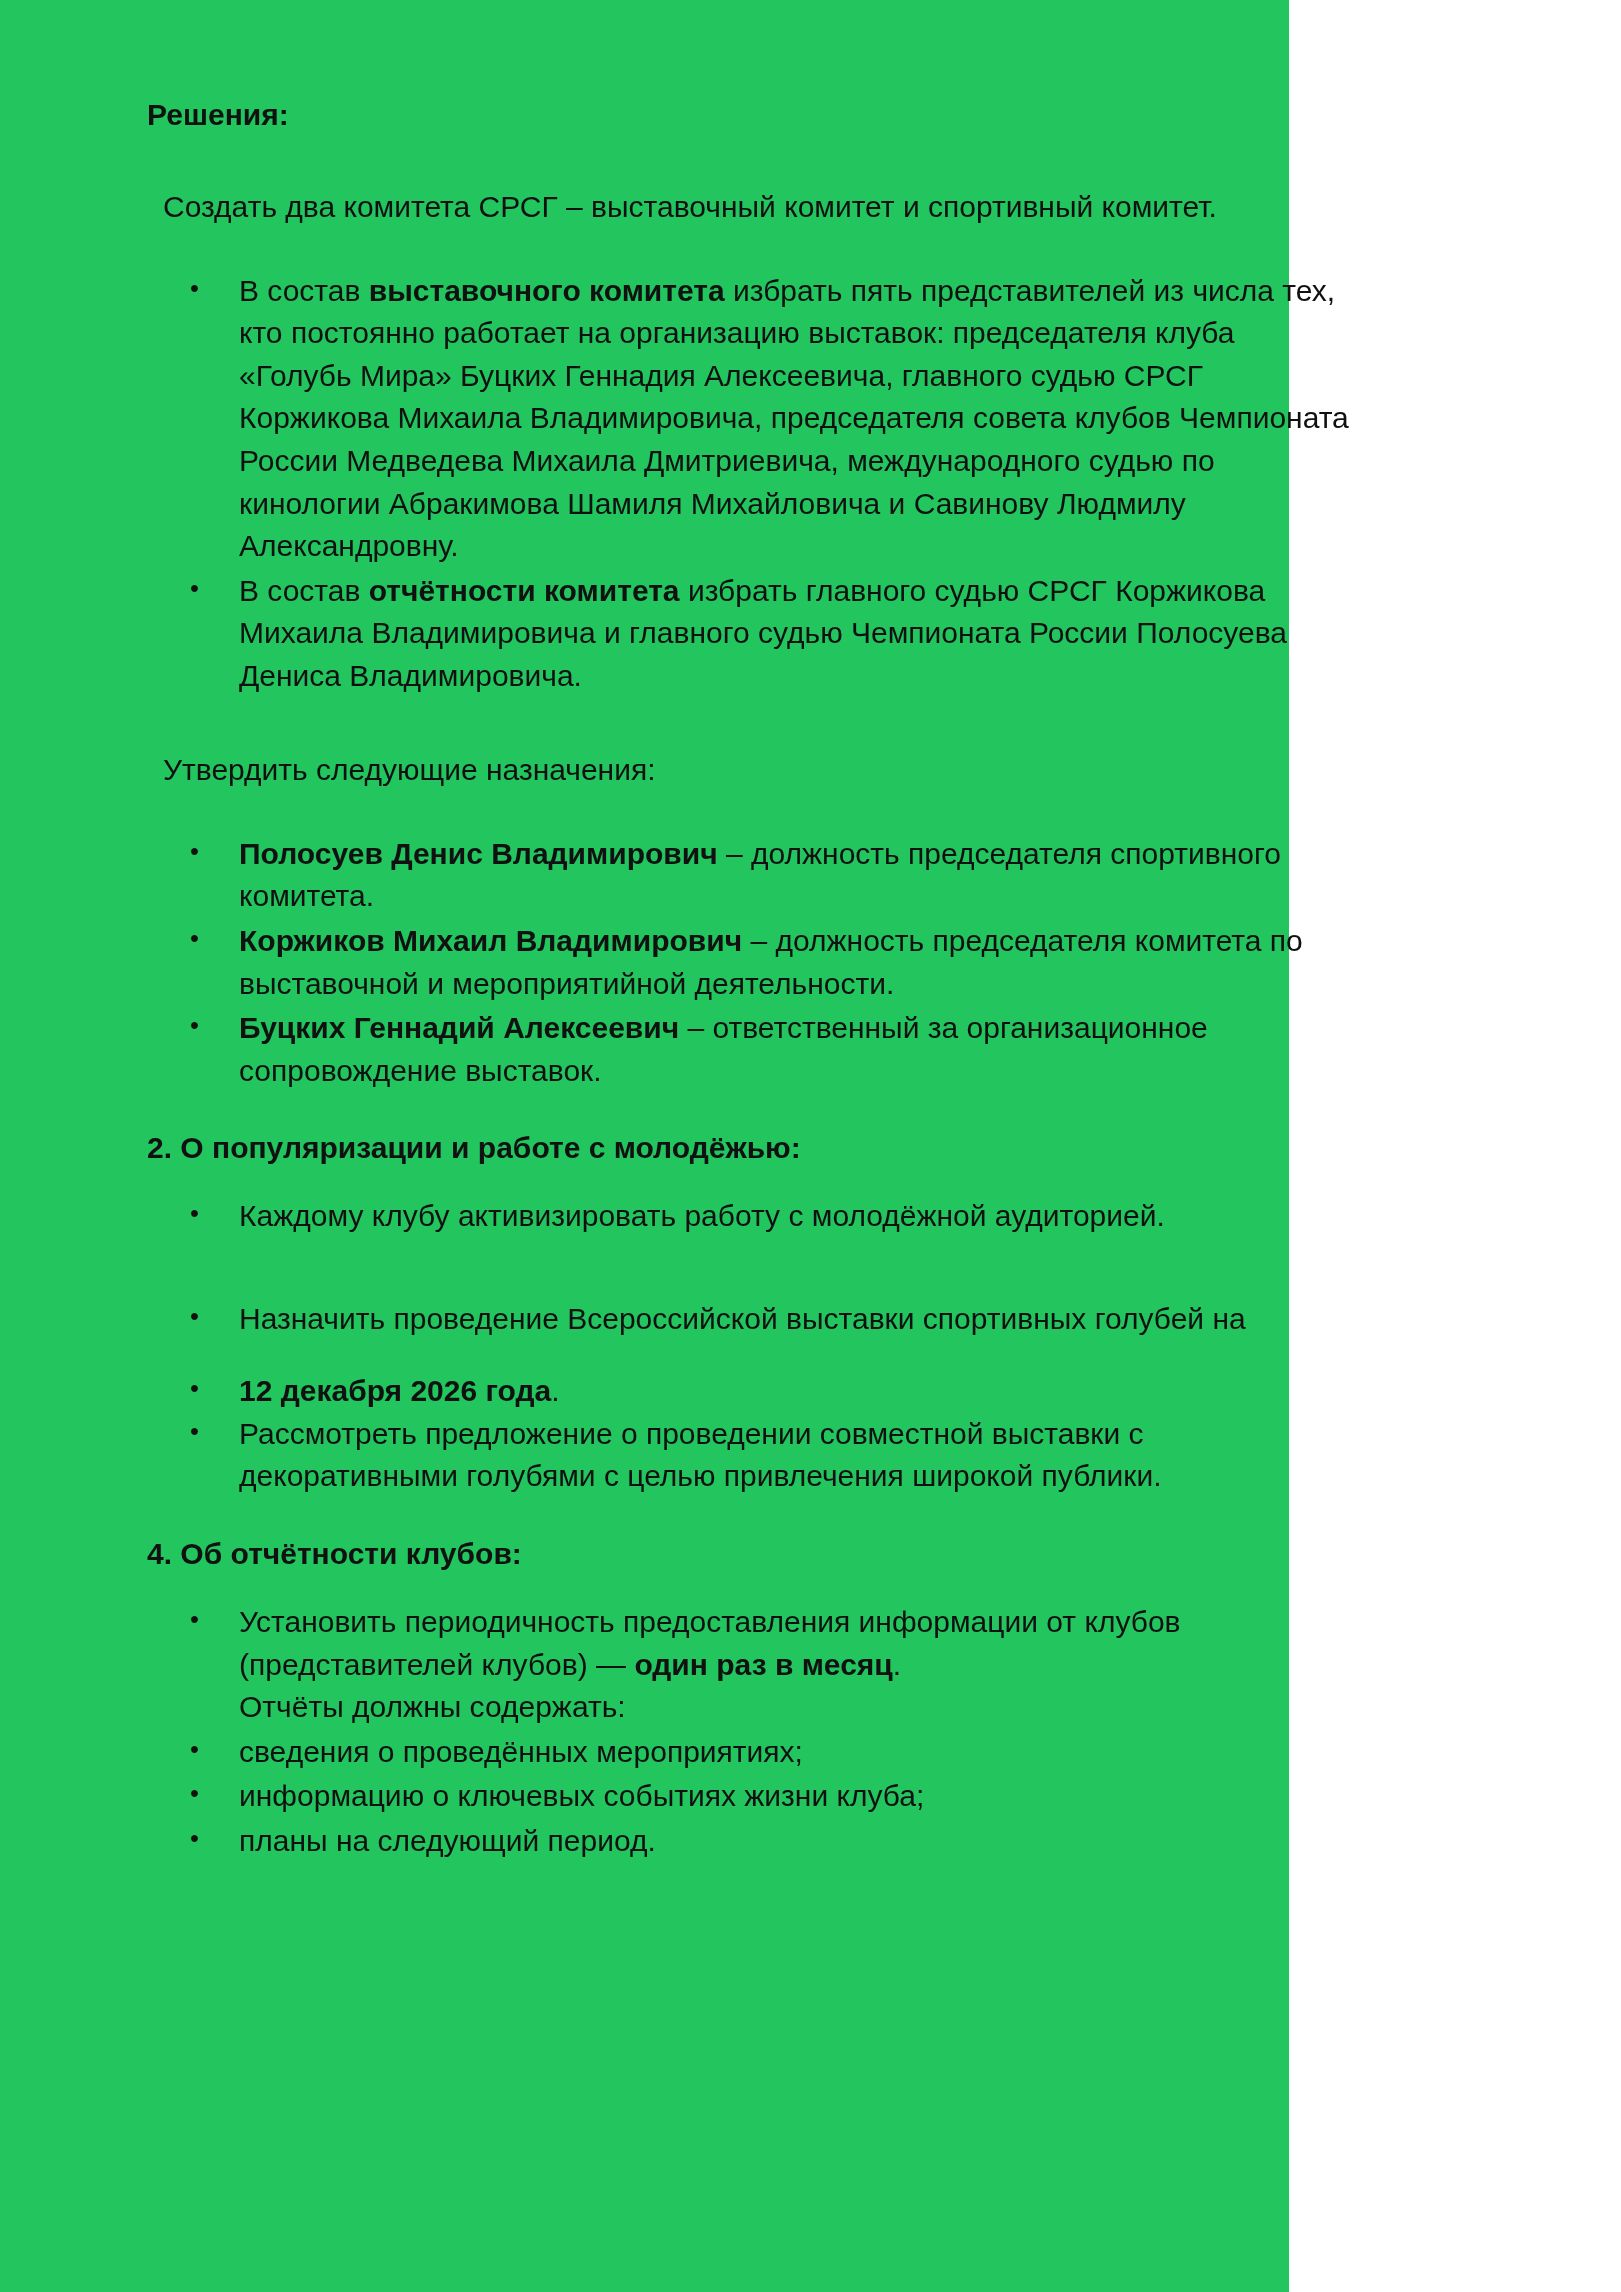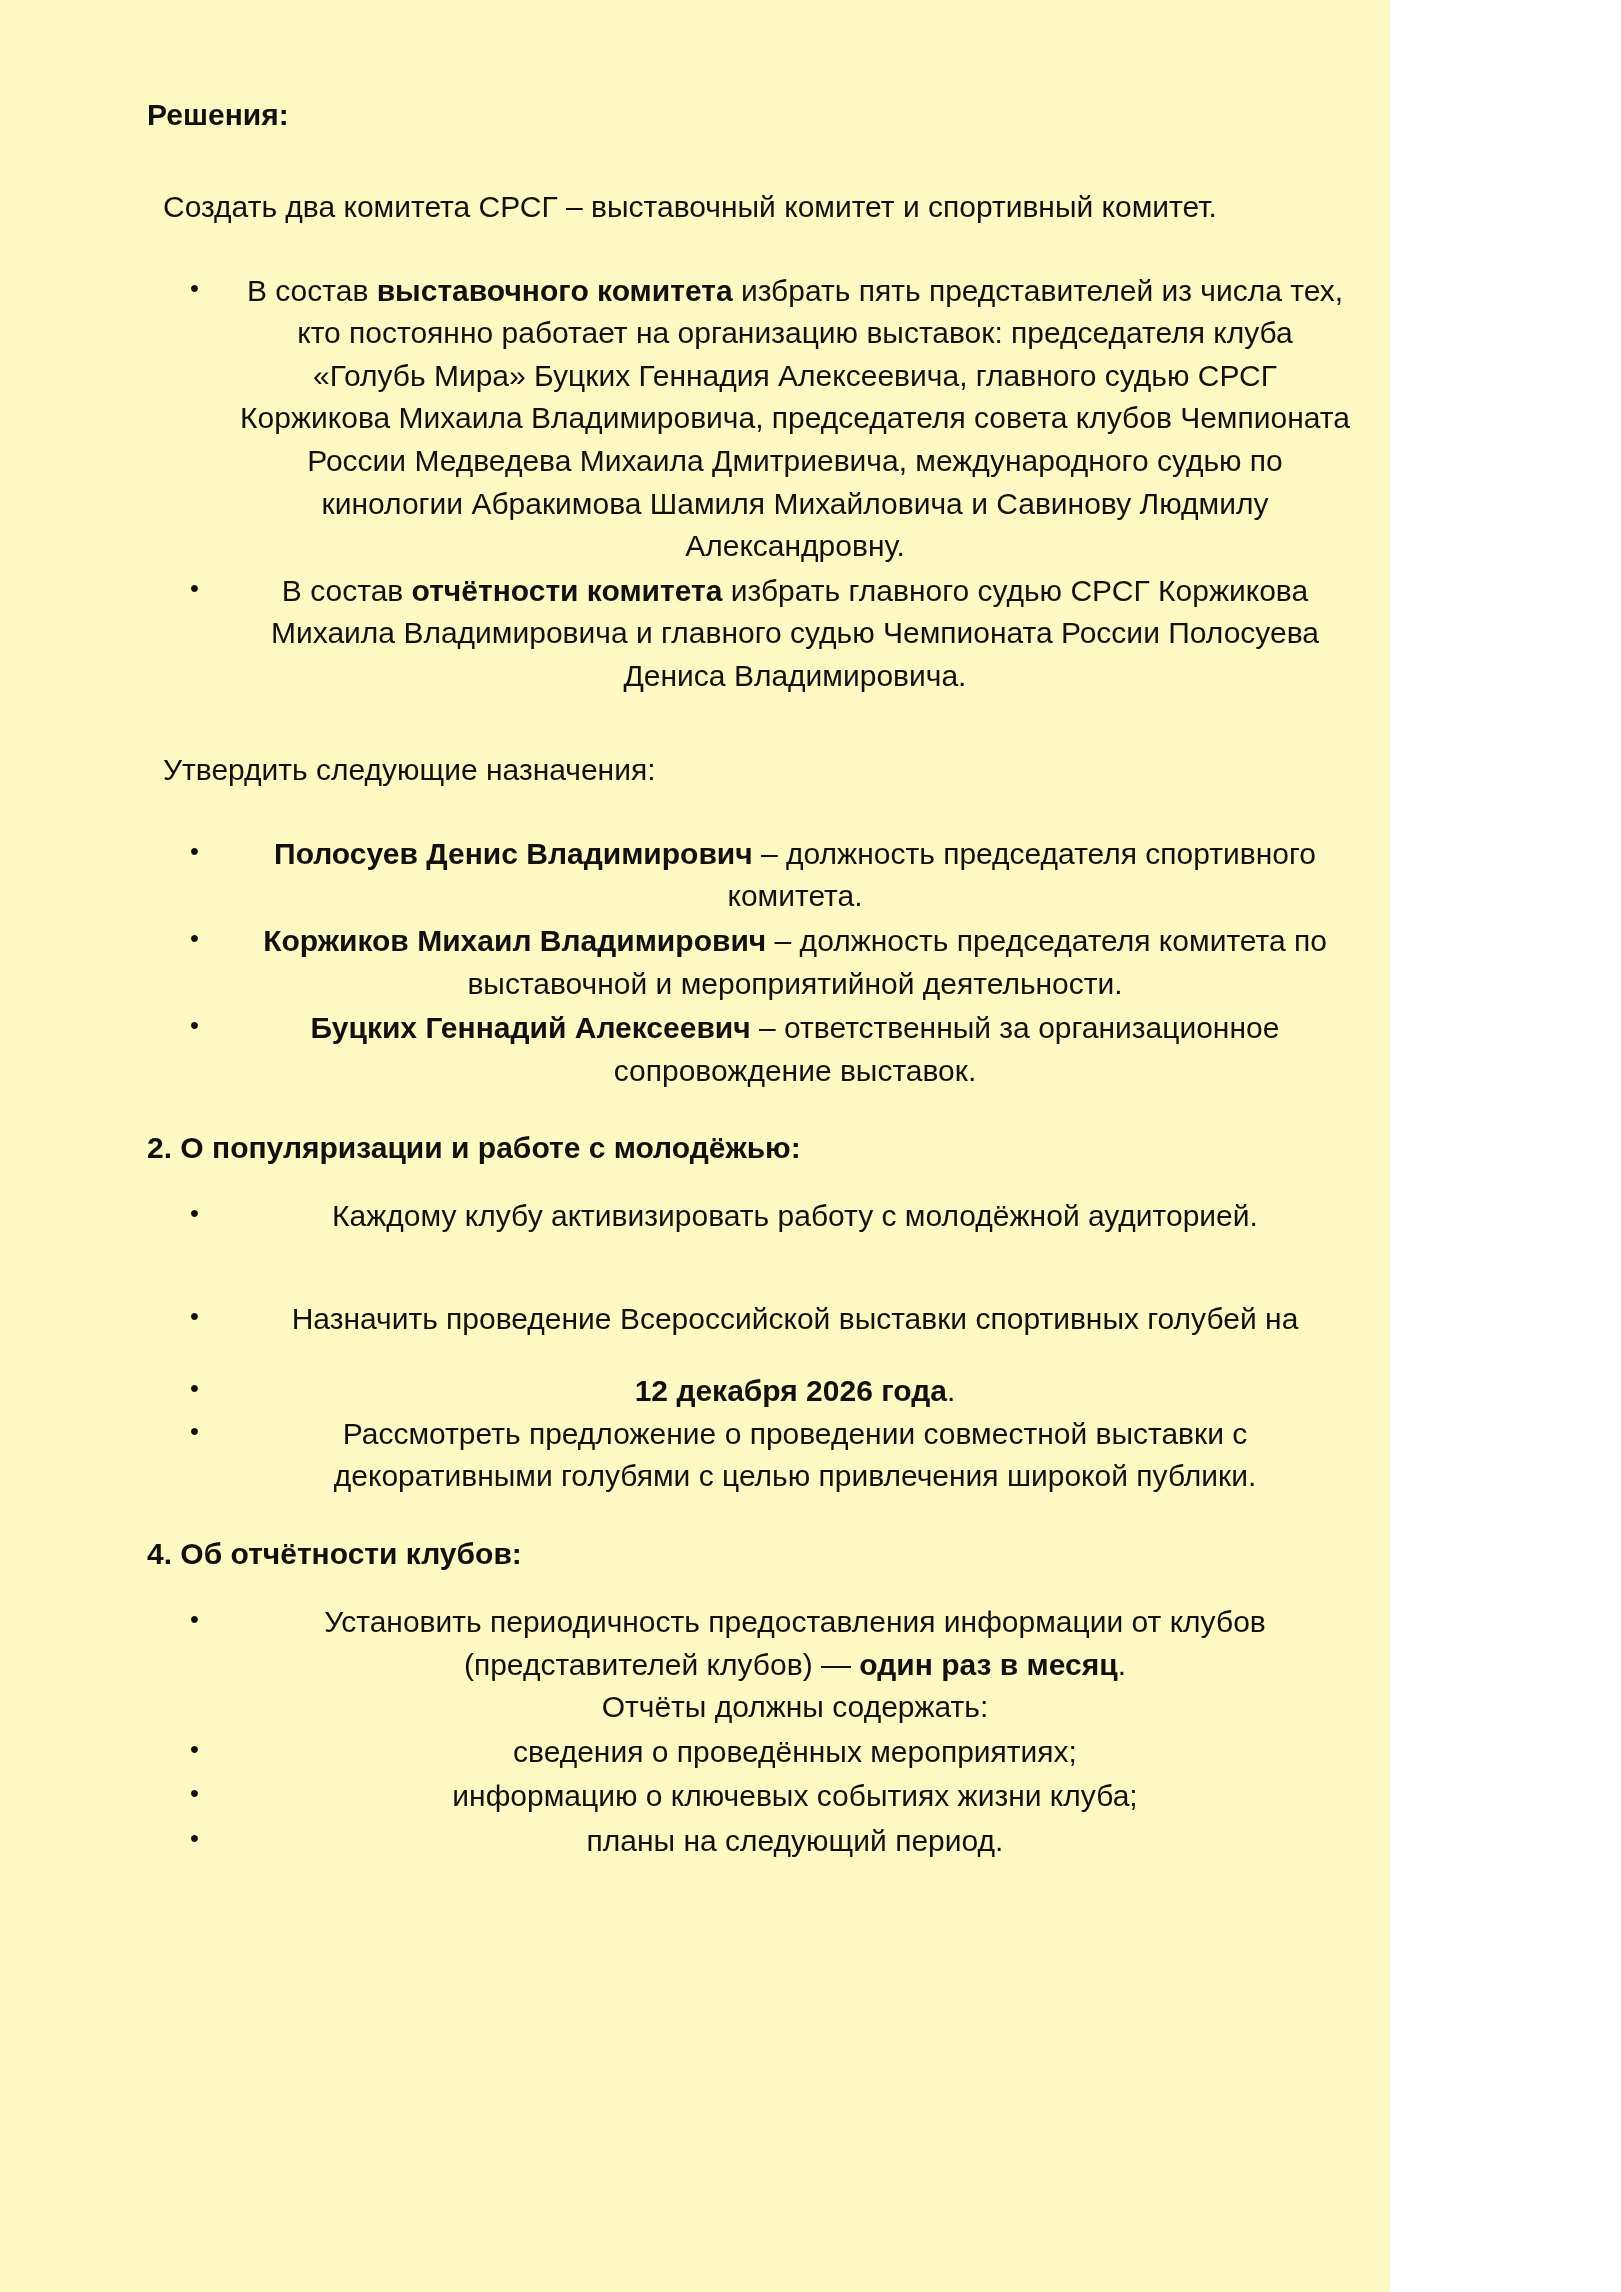--- a/index.html
+++ b/index.html
@@ -2,23 +2,23 @@
 <html lang="ru"><head>
 <meta charset="utf-8">
 <style>
   html, body {
     margin: 0;
     padding: 0;
     background: #ffffff;
   }
   .page {
     position: relative;
-    width: 1390px;
+    width: 1289px;
     height: 2293px;
-    background: #fef9c3;
+    background: #22c55e;
     box-sizing: border-box;
     padding: 94px 147px 0 147px;
     font-family: "Liberation Sans", "DejaVu Sans", sans-serif;
     color: #111111;
     -webkit-font-smoothing: antialiased;
   }
   .doc-body {
     width: 1204px;
     font-size: 30px;
     line-height: 1.42;
@@ -33,21 +33,20 @@
     margin: 16px;
   }
   .spacer-lg { height: 33px; }
   .spacer-md { height: 25.5px; }
 
   
   ul.bullets {
     list-style: none;
     margin: 0;
     padding: 0;
-    text-align: center;
   }
   ul.bullets > li {
     position: relative;
     padding-left: 92px;
     margin: 0 0 2px 0;
   }
   ul.bullets > li::before {
     content: "\2022";
     position: absolute;
     left: 43px;

